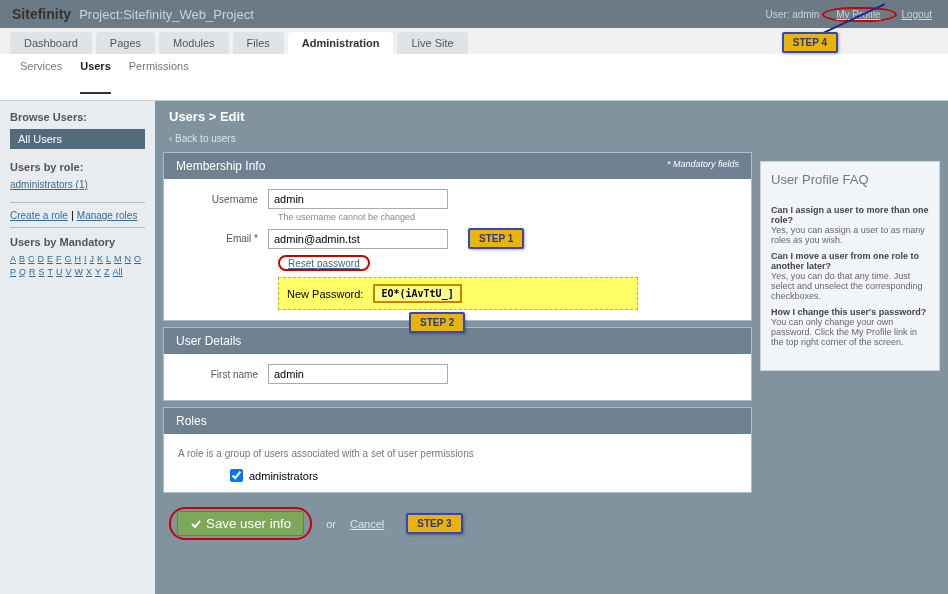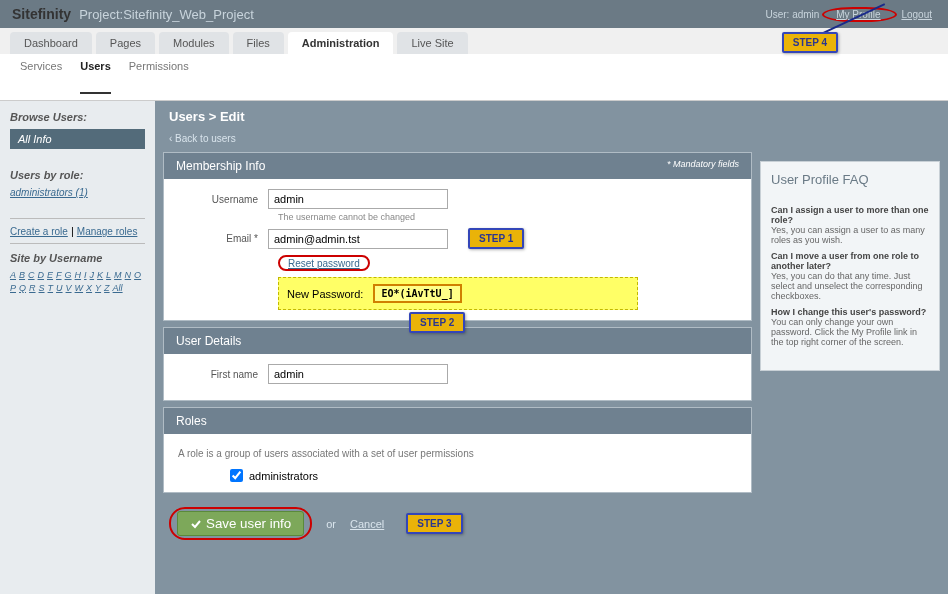--- a/index.html
+++ b/index.html
@@ -17,21 +17,21 @@
   .main-tab.active { background: #fff; color: #333; font-weight: bold; }
   
   .sub-tabs { background: #fff; border-bottom: 1px solid #ccc; padding: 6px 20px; display: flex; gap: 18px; }
   .sub-tab { color: #777; cursor: pointer; font-size: 11px; }
   .sub-tab.active { color: #222; font-weight: bold; border-bottom: 2px solid #333; padding-bottom: 20px; }
   
   .layout { display: flex; height: 520px; }
   
   .sidebar { width: 155px; background: #e8ecef; padding: 10px; }
   .side-heading { font-size: 11px; color: #555; font-weight: bold; margin-bottom: 6px; }
-  .side-block { margin-bottom: 20px; font-style: italic; }
+  .side-block { margin-bottom: 12px; }
   .all-users { background: #536b7a; color: #fff; padding: 4px 8px; display: block; }
   .side-link { color: #3a6a90; text-decoration: underline; cursor: pointer; display: block; margin: 3px 0; font-size: 10px; }
   .side-action-row { border-top: 1px solid #bbb; border-bottom: 1px solid #bbb; padding: 6px 0; margin: 8px 0; }
   .alpha { display: flex; flex-wrap: wrap; gap: 3px; font-size: 9px; }
   .alpha span { color: #3a6a90; text-decoration: underline; cursor: pointer; }
   
   .content { flex: 1; background: #8293a0; padding: 0; position: relative; }
   .breadcrumb-bar { background: #8293a0; color: #fff; padding: 8px 14px; font-weight: bold; font-size: 13px; }
   .backlink { padding: 0 14px 8px 14px; }
   .backlink a { color: #d9e4ec; font-size: 10px; text-decoration: none; cursor: pointer; }
@@ -103,33 +103,33 @@
   <span class="sub-tab">Services</span>
   <span class="sub-tab active">Users</span>
   <span class="sub-tab">Permissions</span>
 </div>
 
 <div class="layout">
 
   <div class="sidebar">
     <div class="side-block">
       <div class="side-heading">Browse Users:</div>
-      <a class="all-users">All Info</a>
+      <a class="all-users">All Users</a>
     </div>
     <div class="side-block">
       <div class="side-heading">Users by role:</div>
       <a class="side-link">administrators (1)</a>
     </div>
     <div class="side-action-row">
       <a class="side-link" style="display:inline">Create a role</a>
       <span> | </span>
       <a class="side-link" style="display:inline">Manage roles</a>
     </div>
     <div class="side-block">
-      <div class="side-heading">Site by Username</div>
+      <div class="side-heading">Users by Mandatory</div>
       <div class="alpha">
         <span>A</span>
         <span>B</span>
         <span>C</span>
         <span>D</span>
         <span>E</span>
         <span>F</span>
         <span>G</span>
         <span>H</span>
         <span>I</span>

